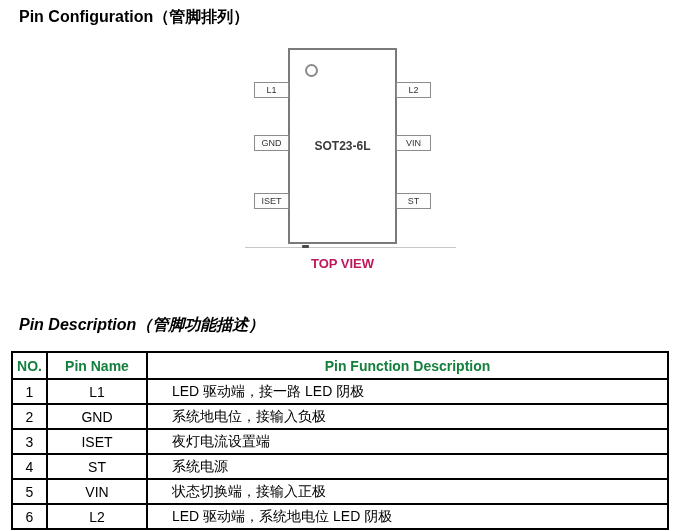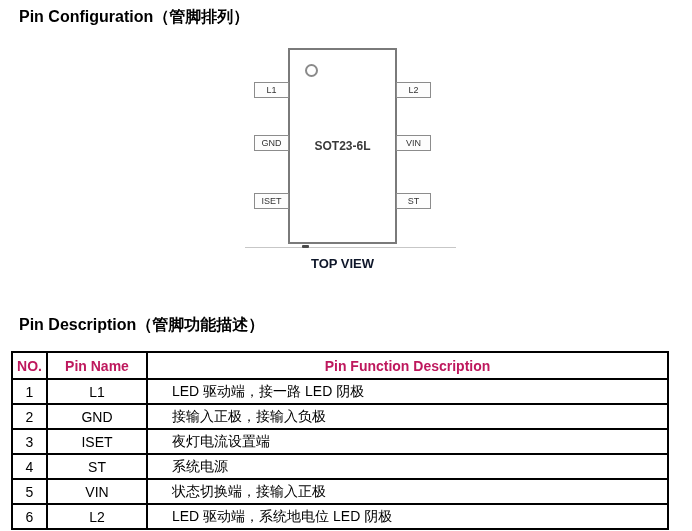--- a/index.html
+++ b/index.html
@@ -18,21 +18,21 @@
   .section-title {
     position: absolute;
     left: 19px;
     font-size: 16px;
     font-weight: bold;
     color: #000000;
     font-family: "Liberation Sans", sans-serif;
     white-space: nowrap;
   }
   #title-config { top: 7px; }
-  #title-desc   { top: 315px; }
+  #title-desc   { top: 315px; font-style: italic; }
 
   
   #chip-body {
     position: absolute;
     left: 288px;
     top: 48px;
     width: 109px;
     height: 196px;
     border: 2px solid #7a7a7a;
     background: #ffffff;
@@ -97,21 +97,21 @@
     border-radius: 1px;
   }
   #top-view-label {
     position: absolute;
     left: 288px;
     top: 256px;
     width: 109px;
     text-align: center;
     font-size: 13px;
     font-weight: bold;
-    color: #0f172a;
+    color: #be185d;
     white-space: nowrap;
   }
 
   
   #pin-table {
     position: absolute;
     left: 11px;
     top: 351px;
     width: 658px;
     border-collapse: collapse;
@@ -121,21 +121,21 @@
     border: 2px solid #000000;
     padding: 0;
     overflow: hidden;
     white-space: nowrap;
   }
   #pin-table th {
     height: 25px;
     font-size: 14px;
     font-weight: bold;
     text-align: center;
-    color: #be185d;
+    color: #15803d;
     font-family: "Liberation Sans", sans-serif;
   }
   #pin-table td {
     height: 23px;
     font-size: 14px;
     color: #000000;
   }
   #pin-table td.c-no, #pin-table td.c-pin {
     text-align: center;
     font-family: "Liberation Sans", sans-serif;
@@ -191,21 +191,21 @@
     </thead>
     <tbody>
       <tr>
         <td class="c-no">1</td>
         <td class="c-pin">L1</td>
         <td class="c-desc">LED 驱动端，接一路 LED 阴极</td>
       </tr>
       <tr>
         <td class="c-no">2</td>
         <td class="c-pin">GND</td>
-        <td class="c-desc">接输入正极，接输入负极</td>
+        <td class="c-desc">系统地电位，接输入负极</td>
       </tr>
       <tr>
         <td class="c-no">3</td>
         <td class="c-pin">ISET</td>
         <td class="c-desc">夜灯电流设置端</td>
       </tr>
       <tr>
         <td class="c-no">4</td>
         <td class="c-pin">ST</td>
         <td class="c-desc">系统电源</td>

